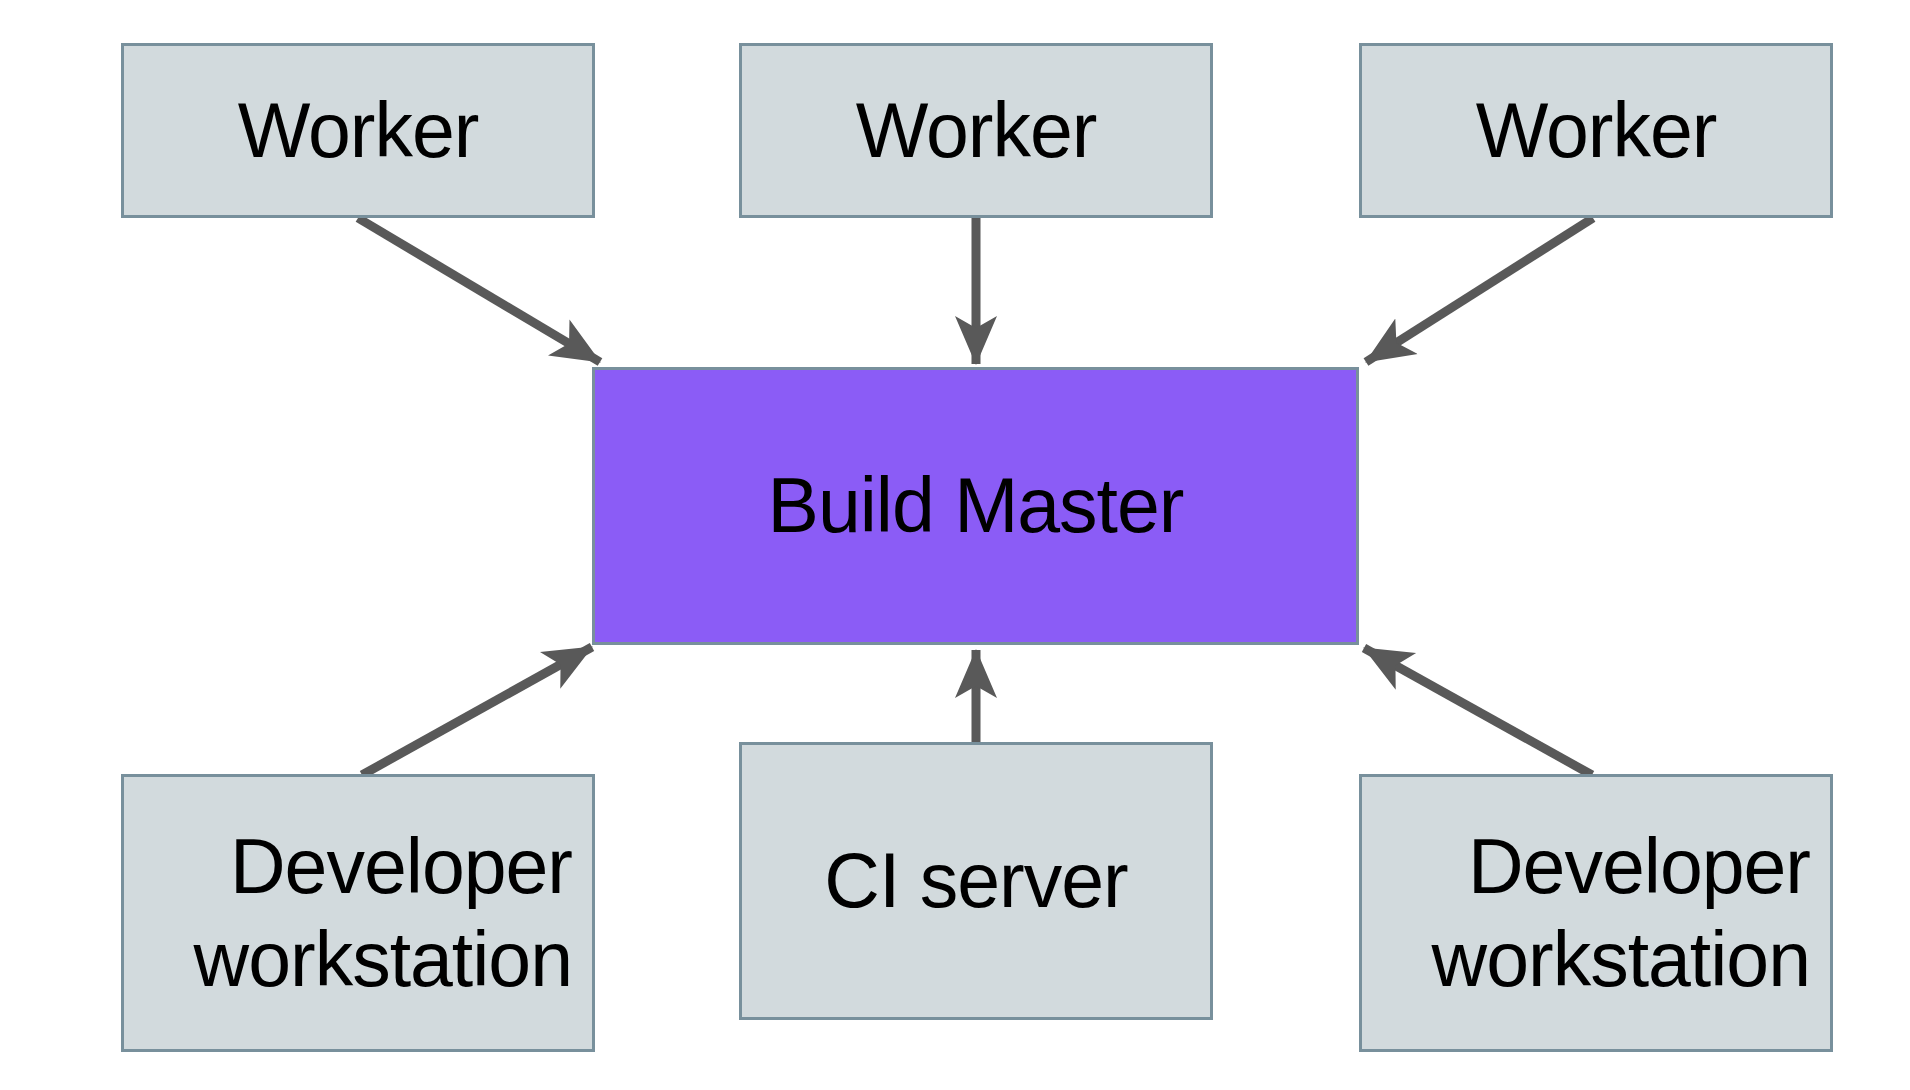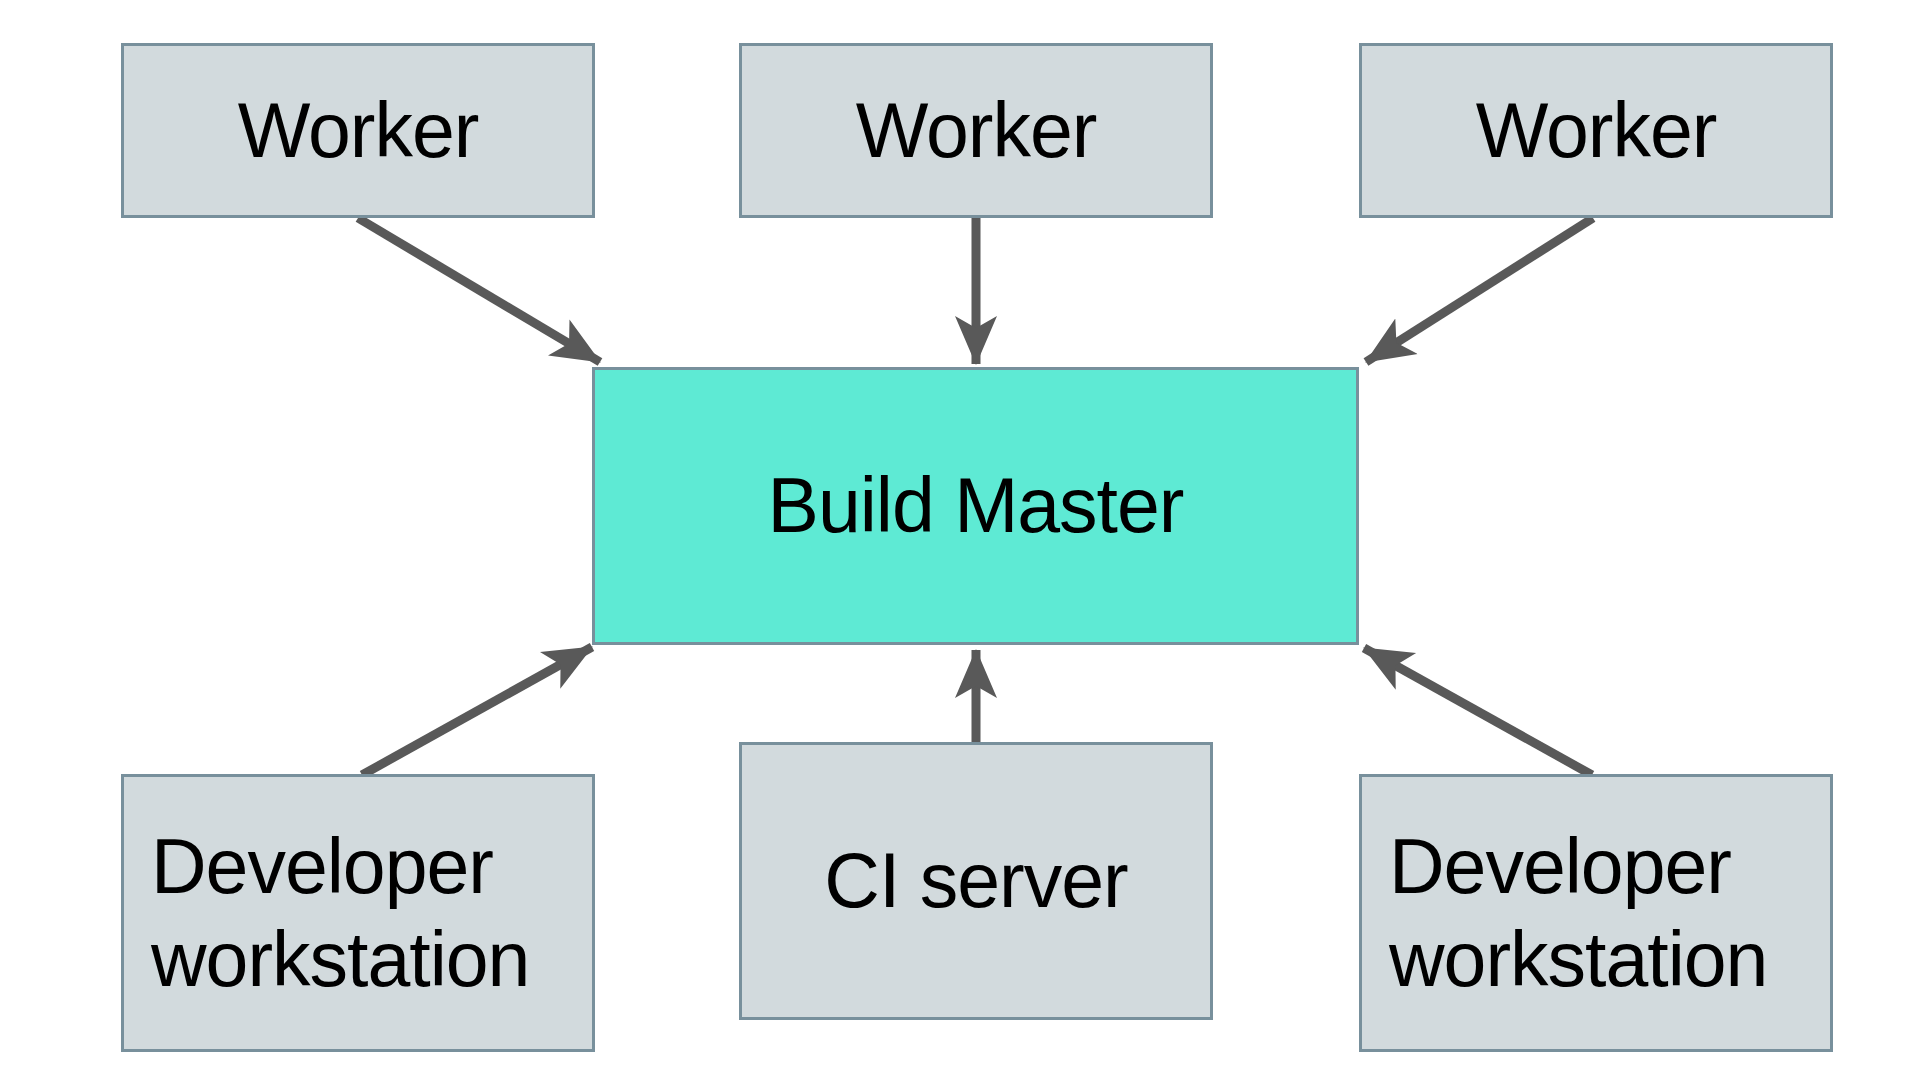--- a/index.html
+++ b/index.html
@@ -24,25 +24,25 @@
     pointer-events: none;
   }
   .node {
     position: absolute;
     box-sizing: border-box;
     background: #d2dadd;
     border: 3px solid #78909c;
     display: flex;
     align-items: center;
     justify-content: center;
-    text-align: left;
+    text-align: right;
     color: #000000;
     font-size: 77px;
     line-height: 1.21;
-    padding: 0 27px;
+    padding: 0 20px;
     letter-spacing: -1px;
   }
 </style>
 </head>
 <body>
 
 <div id="stage">
   <svg id="arrows-layer" viewBox="0 0 1910 1090" xmlns="http://www.w3.org/2000/svg">
     <defs>
       <marker id="arrowhead" markerUnits="userSpaceOnUse" markerWidth="54" markerHeight="46" refX="48" refY="22" orient="auto">
@@ -61,21 +61,21 @@
   <div id="nodes-layer">
       <div class="node" style="left: 121px; top: 43px; width: 474px; height: 175px; background: rgb(210, 218, 221); border-color: rgb(120, 144, 156); color: rgb(0, 0, 0);">
         <span>Worker</span>
       </div>
       <div class="node" style="left: 739px; top: 43px; width: 474px; height: 175px; background: rgb(210, 218, 221); border-color: rgb(120, 144, 156); color: rgb(0, 0, 0);">
         <span>Worker</span>
       </div>
       <div class="node" style="left: 1359px; top: 43px; width: 474px; height: 175px; background: rgb(210, 218, 221); border-color: rgb(120, 144, 156); color: rgb(0, 0, 0);">
         <span>Worker</span>
       </div>
-      <div class="node" style="left: 592px; top: 367px; width: 767px; height: 278px; background: #5eead4; border-color: rgb(120, 144, 156); color: rgb(0, 0, 0);">
+      <div class="node" style="left: 592px; top: 367px; width: 767px; height: 278px; background: #8b5cf6; border-color: rgb(120, 144, 156); color: rgb(0, 0, 0);">
         <span>Build Master</span>
       </div>
       <div class="node" style="left: 121px; top: 774px; width: 474px; height: 278px; background: rgb(210, 218, 221); border-color: rgb(120, 144, 156); color: rgb(0, 0, 0);">
         <span>Developer workstation</span>
       </div>
       <div class="node" style="left: 739px; top: 742px; width: 474px; height: 278px; background: rgb(210, 218, 221); border-color: rgb(120, 144, 156); color: rgb(0, 0, 0);">
         <span>CI server</span>
       </div>
       <div class="node" style="left: 1359px; top: 774px; width: 474px; height: 278px; background: rgb(210, 218, 221); border-color: rgb(120, 144, 156); color: rgb(0, 0, 0);">
         <span>Developer workstation</span>

